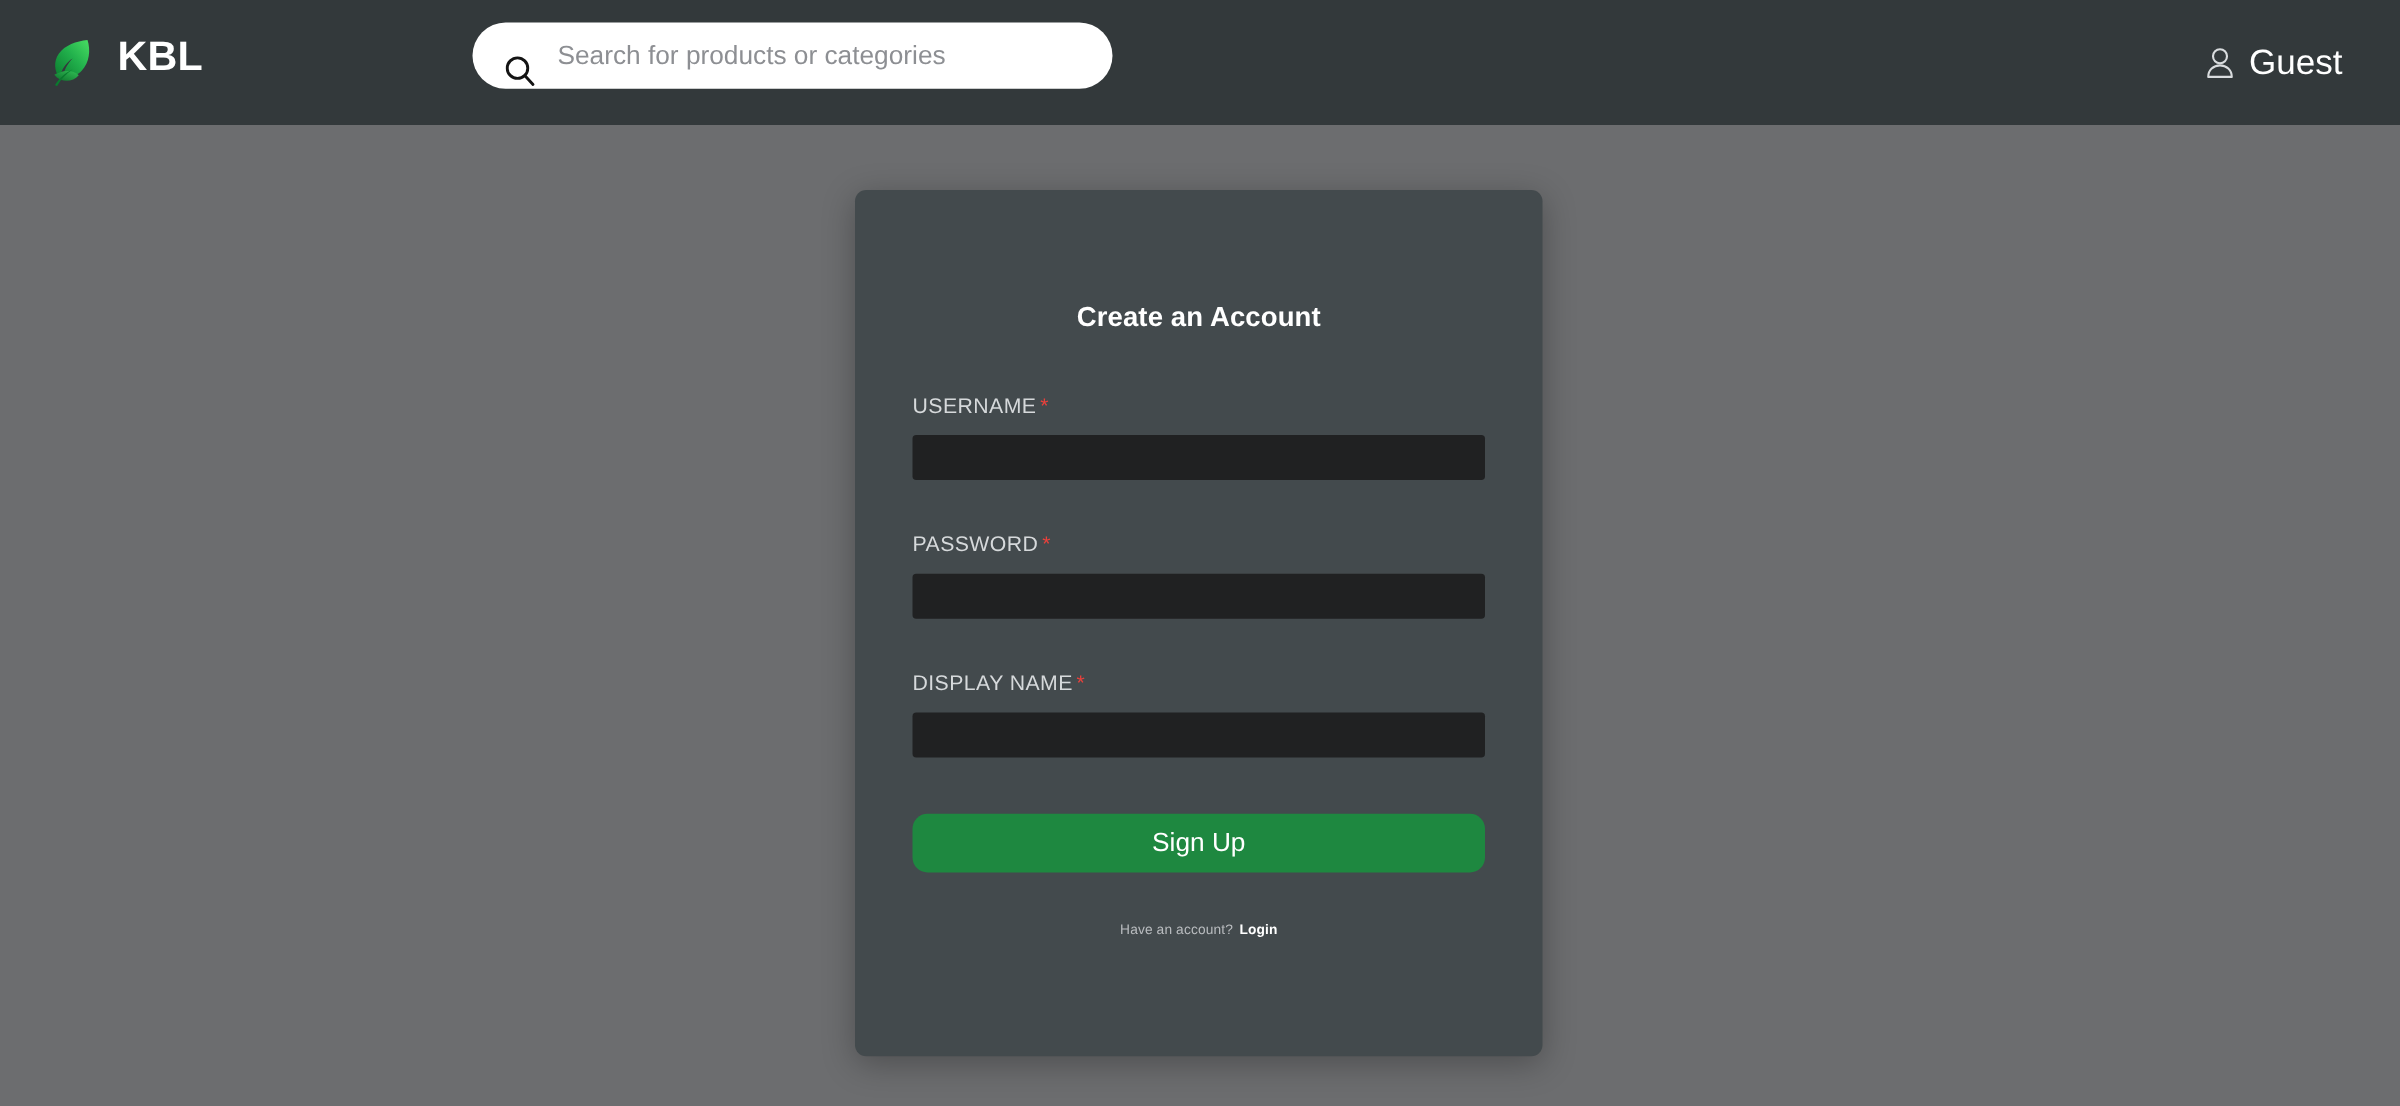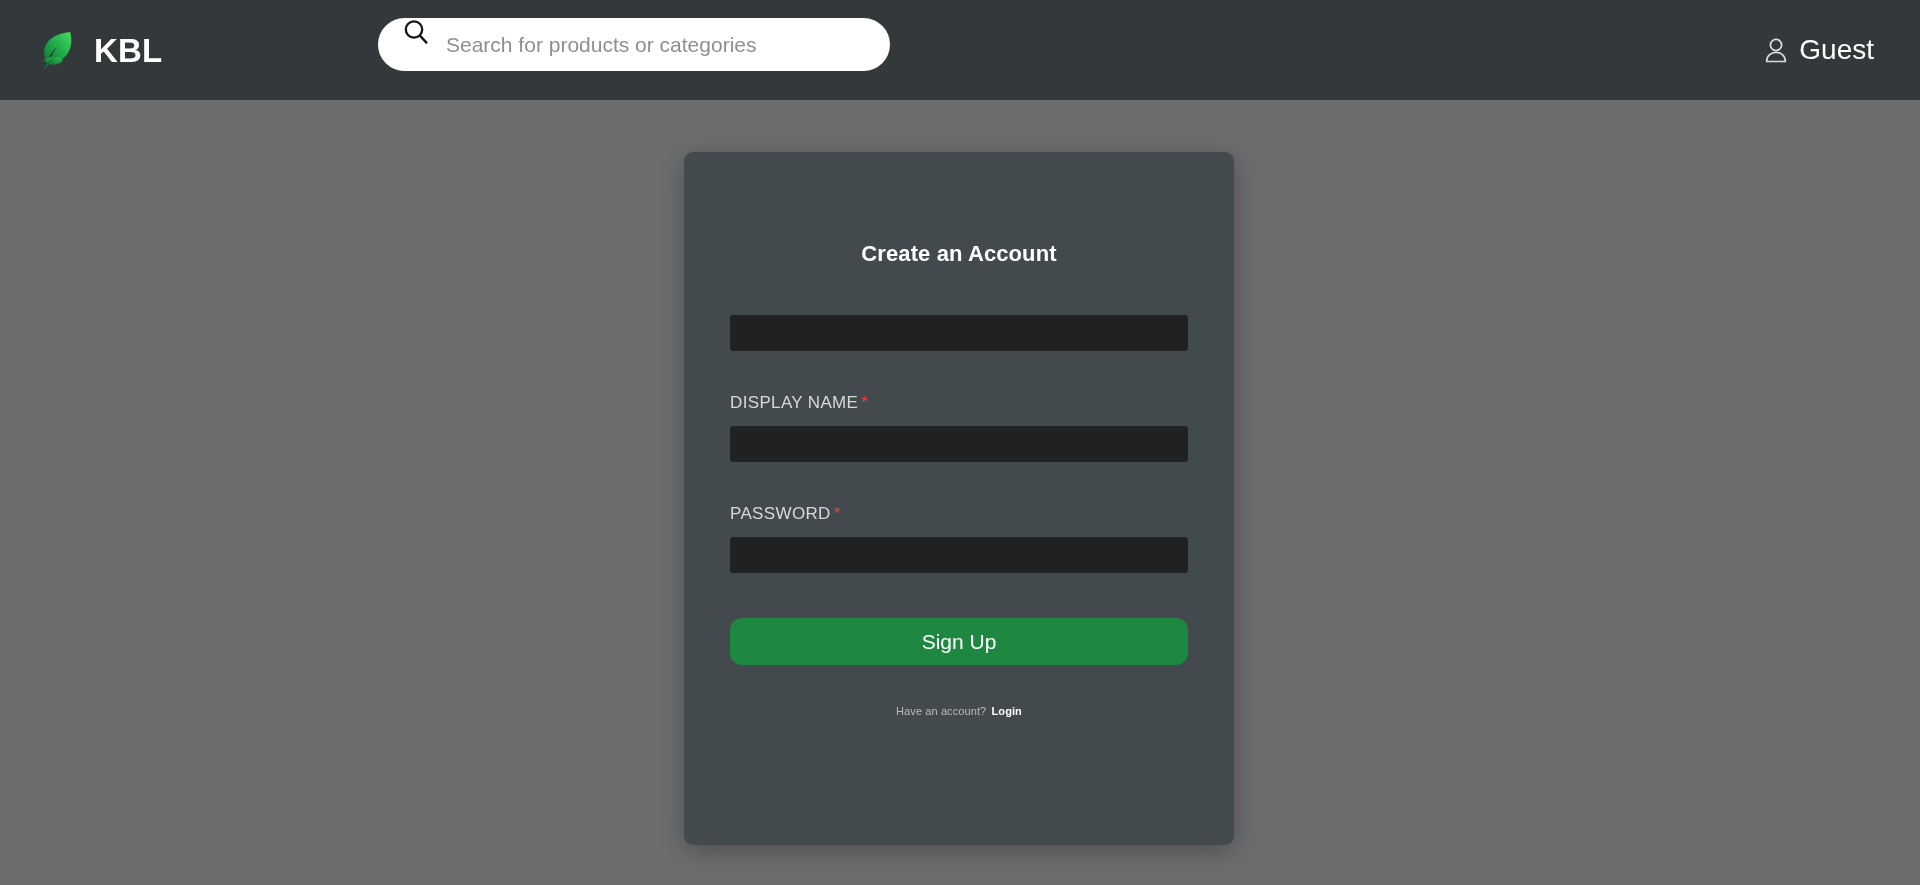--- a/index.html
+++ b/index.html
@@ -23,21 +23,21 @@
     top: 0; left: 0;
     width: 1920px;
     height: 100px;
     background: #33393b;
     display: flex;
     align-items: center;
   }
 
   .brand {
     display: flex;
-    align-items: center;
+    align-items: flex-start;
     gap: 14px;
     margin-left: 36px;
     cursor: pointer;
   }
 
   .brand-logo {
     width: 44px;
     height: 44px;
     display: block;
     flex: none;
@@ -53,21 +53,21 @@
 
   .search-wrap {
     position: absolute;
     left: 378px;
     top: 18px;
     width: 512px;
     height: 53px;
     background: #ffffff;
     border-radius: 27px;
     display: flex;
-    align-items: flex-start;
+    align-items: flex-end;
     padding: 0 22px 0 24px;
     gap: 16px;
   }
 
   .search-icon {
     width: 28px;
     height: 28px;
     flex: none;
     display: block;
   }
@@ -248,37 +248,40 @@
 
 </header>
 
 <main class="main">
 
   <section class="signup-card">
 
     <h1 class="card-title">Create an Account</h1>
 
     <div class="field-group first">
+      <label class="field-label">
+        <span>USERNAME</span><span class="required-star">*</span>
+      </label>
       <input class="field-input" type="text" placeholder="" style="">
+    </div>
+
+    <div class="field-group spaced">
+      <label class="field-label">
+        <span>PASSWORD</span><span class="required-star">*</span>
+      </label>
+      <input class="field-input" type="password" placeholder="" style="">
     </div>
 
     <div class="field-group spaced">
       <label class="field-label">
         <span>DISPLAY NAME</span><span class="required-star">*</span>
       </label>
       <input class="field-input" type="text" placeholder="" style="">
     </div>
 
-    <div class="field-group spaced">
-      <label class="field-label">
-        <span>PASSWORD</span><span class="required-star">*</span>
-      </label>
-      <input class="field-input" type="password" placeholder="" style="">
-    </div>
-
     <button class="signup-button">Sign Up</button>
 
     <div class="card-footer">
       <span>Have an account?</span>
       <a class="login-link" href="#">Login</a>
     </div>
 
   </section>
 
 </main>

